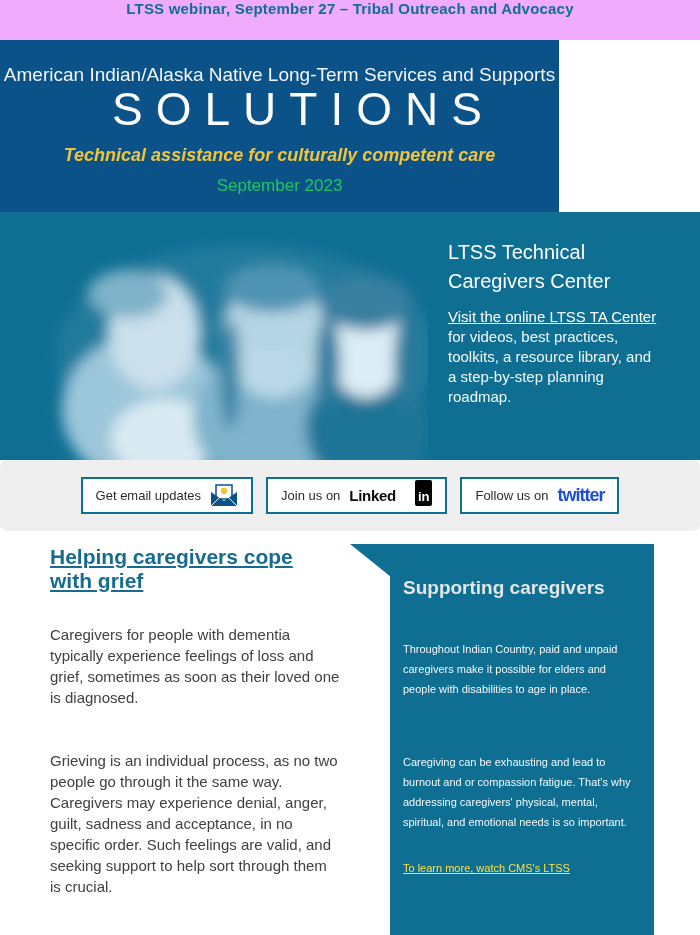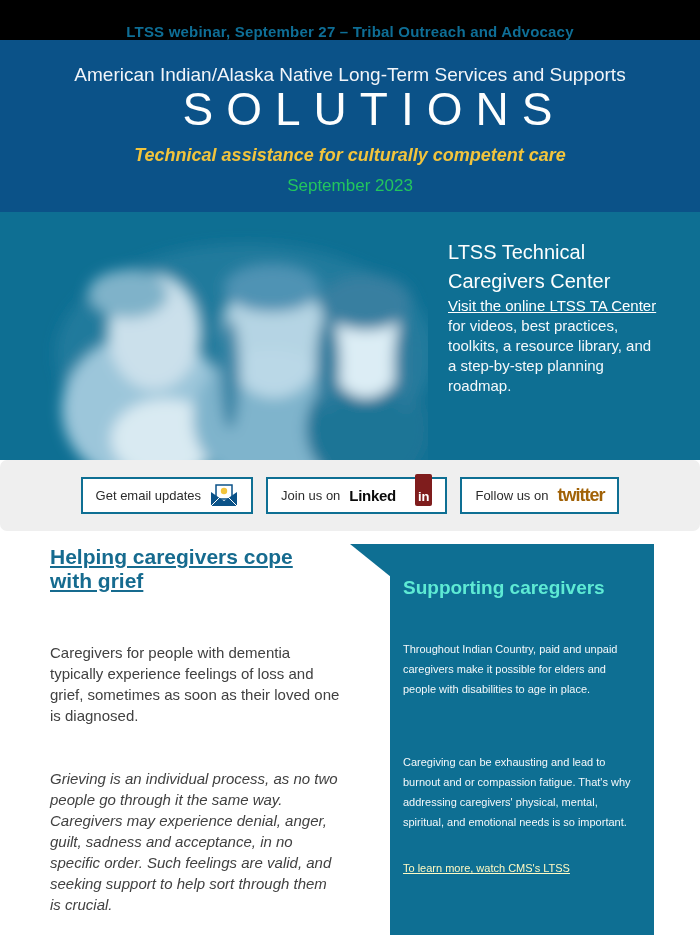--- a/index.html
+++ b/index.html
@@ -2,70 +2,70 @@
 <html><head>
 <meta charset="utf-8">
 <style>
   * { margin:0; padding:0; box-sizing:border-box; }
   html,body { width:700px; }
   body { font-family:"Liberation Sans", sans-serif; background:#ffffff; }
   .page { position:relative; width:700px; height:935px; overflow:hidden; background:#ffffff; }
 
   
   .banner { position:absolute; left:0; top:0; width:700px; height:40px;
-            background:#000000; display:flex; align-items:flex-end; justify-content:center; }
+            background:#f0abfc; display:flex; align-items:flex-start; justify-content:center; }
   .banner-text { color:#0E6E96; font-size:15px; font-weight:700; letter-spacing:.2px; }
 
   
-  .masthead { position:absolute; left:0; top:40px; width:700px; height:172px; background:#0B5288; }
+  .masthead { position:absolute; left:0; top:40px; width:559px; height:172px; background:#0B5288; }
   .masthead > div { position:absolute; left:0; right:0; text-align:center; }
   .mast-title   { top:24px; color:#F2F5F9; font-size:19px; }
   .mast-brand   { top:44px; color:#FDFEFE; font-size:46px; line-height:50px; font-weight:400;
                   letter-spacing:13px; text-indent:13px;padding-left:35px; }
   .mast-tagline { top:104px; color:#F2C43C; font-size:18px; line-height:22px; font-style:italic; font-weight:700; }
   .mast-date    { top:136px; color:#22c55e; font-size:17px; }
 
   
   .hero { position:absolute; left:0; top:212px; width:700px; height:248px; background:#0E6F93; overflow:hidden; }
   .hero-photo { position:absolute; left:16px; top:12px; width:412px; height:236px; }
   .hero-text { position:absolute; left:448px; top:26px; width:212px; color:#FFFFFF; }
   .hero-heading { font-size:20px; line-height:29px; font-weight:400; color:#FDFEFE; }
-  .hero-para { font-size:15px; line-height:20px; color:#F4F8FA; }
+  .hero-para { margin-top:11px; font-size:15px; line-height:20px; color:#F4F8FA; }
   .hero-link { color:#FFFFFF; text-decoration:underline; cursor:pointer; }
 
   
   .social-bar { position:absolute; left:0; top:460px; width:700px; height:71px; background:#EFEFEF;
                 display:flex; align-items:center; justify-content:center; gap:13px;border-radius:7px; }
   .social-btn { height:37px; background:#FFFFFF; border:2px solid #0E6F93; display:flex;
                 align-items:center; gap:9px; padding:0 13px; font-size:13px; color:#2B2B2B; cursor:pointer; }
   .li-word  { font-weight:700; font-size:15px; color:#0A0A0A; letter-spacing:-.3px; }
-  .li-badge { background:#7f1d1d; color:#FFFFFF; font-weight:700; font-size:13px;
-              padding:15px 3px 2px; border-radius:2px; margin-left:19px; }
-  .tw-word  { font-weight:700; font-size:18px; color:#a16207; letter-spacing:-1px; }
+  .li-badge { background:#000000; color:#FFFFFF; font-weight:700; font-size:13px;
+              padding:9px 3px 2px; border-radius:2px; margin-left:19px; }
+  .tw-word  { font-weight:700; font-size:18px; color:#1d4ed8; letter-spacing:-1px; }
 
   
   .main { position:absolute; left:0; top:531px; width:700px; height:404px; background:#FFFFFF; }
 
   .article { position:absolute; left:50px; top:545px; width:290px; }
   .article-heading { color:#166B8F; font-size:21px; line-height:24px; font-weight:700;text-decoration:underline; }
   .article p { color:#414141; font-size:15px; line-height:21px; }
-  .a-p1 { margin-top:49px; }
-  .a-p2 { margin-top:42px;font-style:italic; }
+  .a-p1 { margin-top:31px; }
+  .a-p2 { margin-top:42px; }
 
   .flap { position:absolute; left:350px; top:544px; width:0; height:0;
           border-top:33px solid #0E6F93; border-left:41px solid transparent; }
 
   .sidebar-box { position:absolute; left:390px; top:544px; width:264px; height:391px;
                  background:#0E6F93; padding:0 13px; overflow:hidden; }
-  .sidebar-heading { margin-top:33px; color:#5eead4; font-size:19px; font-weight:700; }
+  .sidebar-heading { margin-top:33px; color:#e5e5e5; font-size:19px; font-weight:700; }
   .sidebar-box p { color:#F4F8FA; font-size:11px; line-height:20px; }
   .sb-p1 { margin-top:40px; }
   .sb-p2 { margin-top:53px; }
   .sb-p3 { margin-top:26px; }
-  .sidebar-link { color:#fef9c3; text-decoration:underline; cursor:pointer; }
+  .sidebar-link { color:#fde047; text-decoration:underline; cursor:pointer; }
 </style>
 </head>
 <body>
 
 <div class="page">
 
   <div class="banner">
     <span class="banner-text">LTSS webinar, September 27 – Tribal Outreach and Advocacy</span>
   </div>
 

